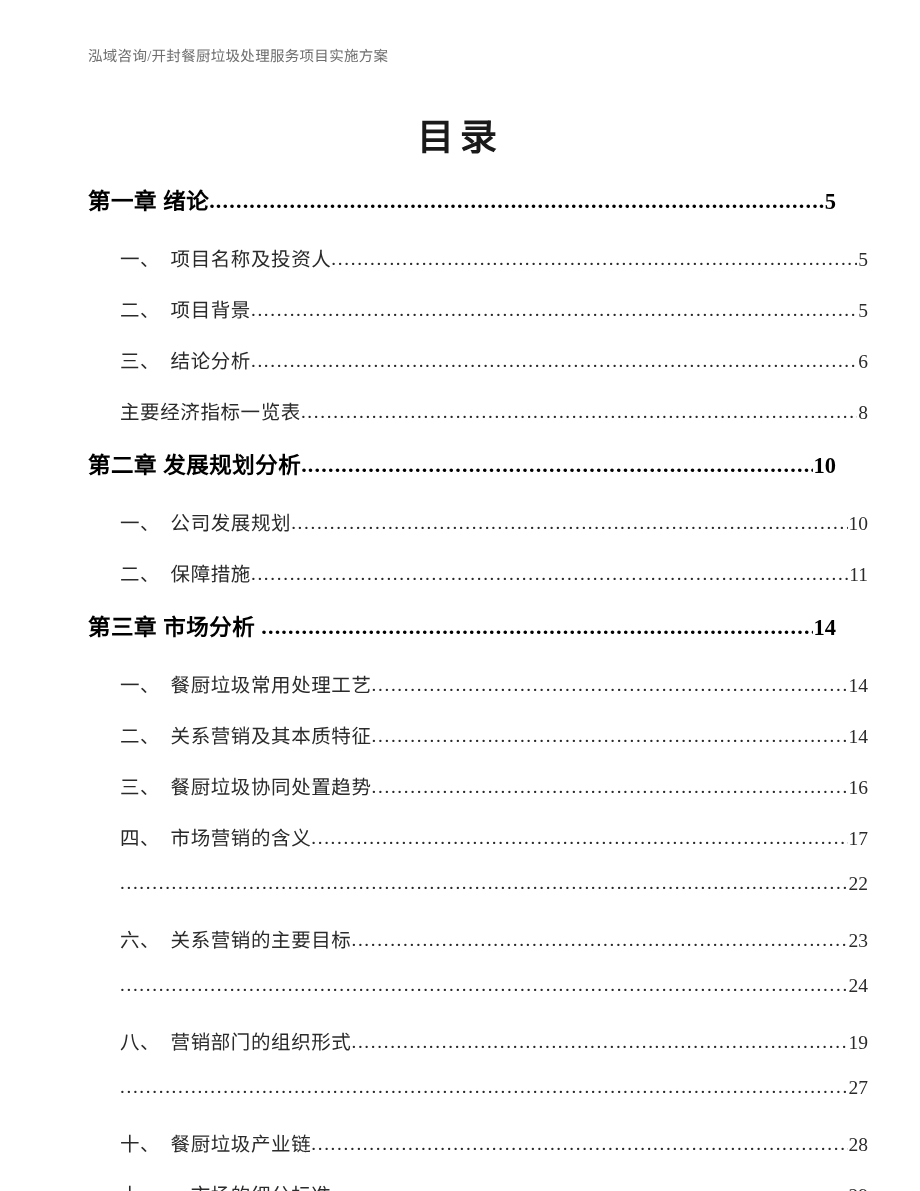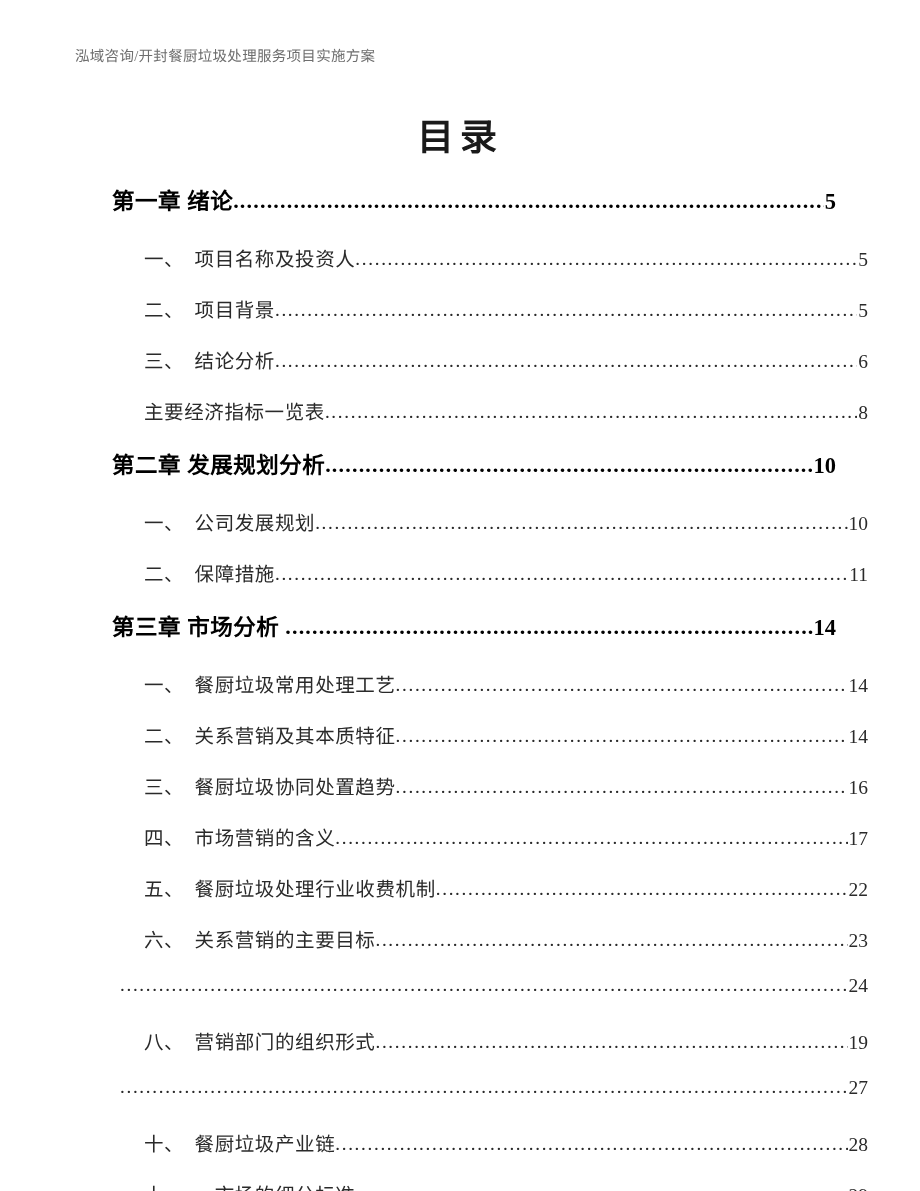--- a/index.html
+++ b/index.html
@@ -20,21 +20,21 @@
     height: 1191px;
     margin: 0 auto;
     background: #ffffff;
     overflow: hidden;
     box-sizing: border-box;
   }
 
   
   .doc-header {
     position: absolute;
-    left: 75px;
+    left: 88px;
     top: 46px;
     width: 748px;
     font-size: 14.5px;
     line-height: 20px;
     color: #6e6e6e;
     letter-spacing: 0.3px;
     white-space: nowrap;
   }
 
   
@@ -63,21 +63,20 @@
     display: flex;
     align-items: baseline;
     width: 100%;
     white-space: nowrap;
     overflow: hidden;
   }
 
   .toc-entry .lbl {
     flex: 0 0 auto;
     white-space: pre;
-    margin-left: 24px;
   }
 
   .toc-entry .leader {
     flex: 1 1 auto;
     min-width: 10px;
     overflow: hidden;
     white-space: nowrap;
     font-family: "Liberation Serif", "DejaVu Serif", serif;
     letter-spacing: 1.6px;
     position: relative;
@@ -207,21 +206,20 @@
         <span class="lbl">三、　餐厨垃圾协同处置趋势</span>
         <span class="leader">................................................................................................................................................................</span>
         <span class="pg">16</span>
       </div>
       <div class="toc-entry lvl2">
         <span class="lbl">四、　市场营销的含义</span>
         <span class="leader">................................................................................................................................................................</span>
         <span class="pg">17</span>
       </div>
       <div class="toc-entry lvl2">
-        <span class="lbl">五、　餐厨垃圾处理行业收费机制</span>
         <span class="leader">................................................................................................................................................................</span>
         <span class="pg">22</span>
       </div>
       <div class="toc-entry lvl2">
         <span class="lbl">六、　关系营销的主要目标</span>
         <span class="leader">................................................................................................................................................................</span>
         <span class="pg">23</span>
       </div>
       <div class="toc-entry lvl2">
         <span class="leader">................................................................................................................................................................</span>

